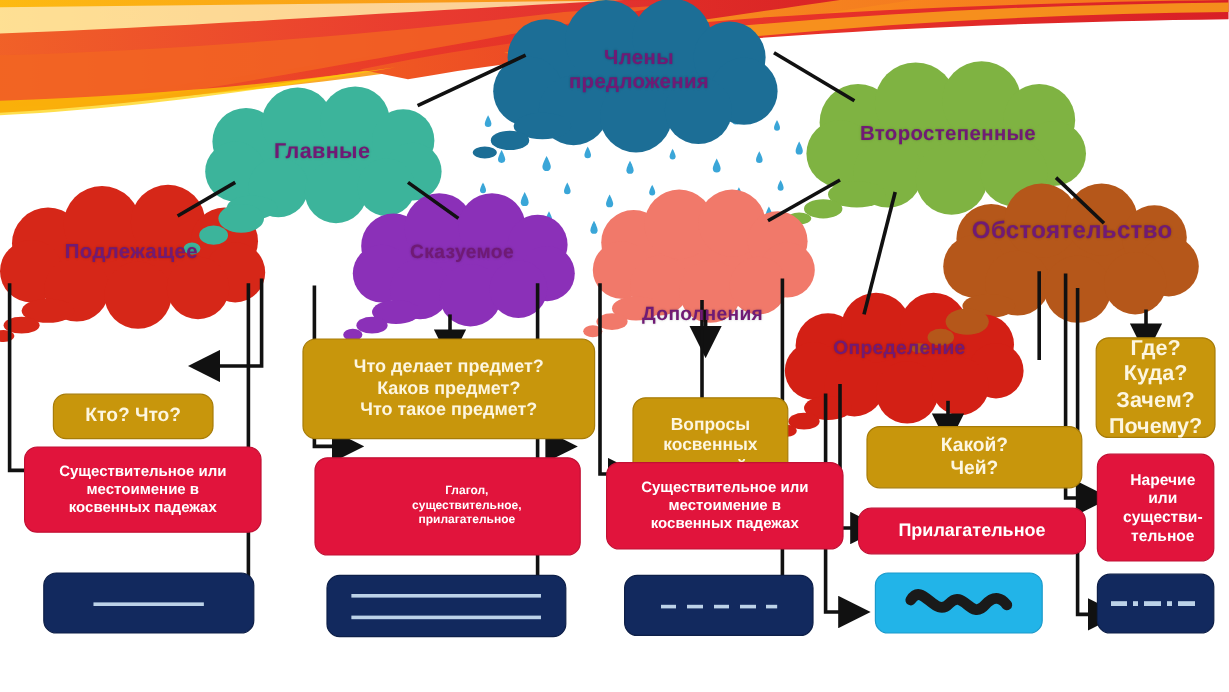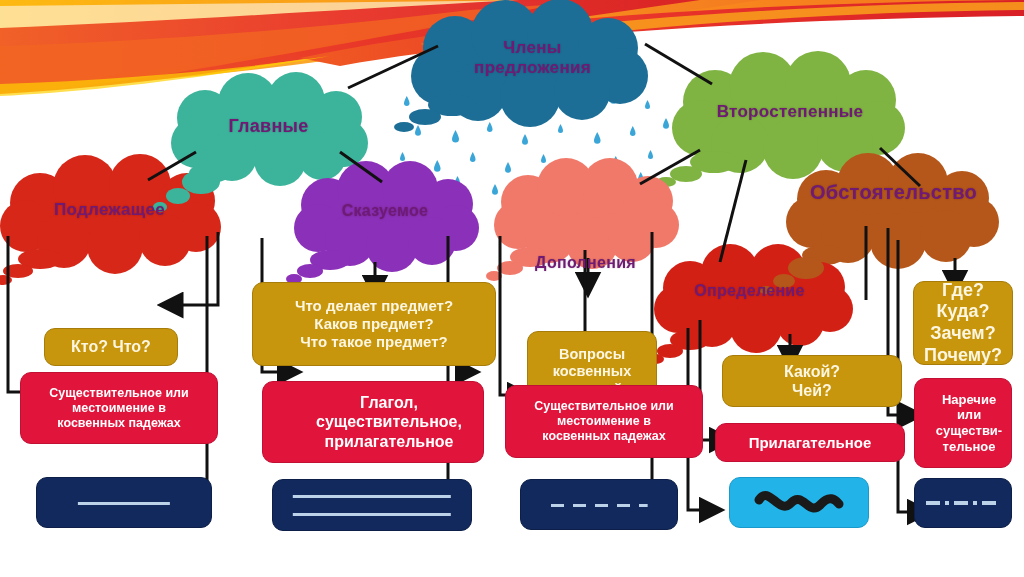--- a/index.html
+++ b/index.html
@@ -393,21 +393,21 @@
 
   <div class="box gold" style="left:913px;top:281px;width:100px;height:84px;font-size:18px;">Где?
 Куда?
 Зачем?
 Почему?</div>
 
   <div class="box red" style="left:20px;top:372px;width:198px;height:72px;font-size:12.5px;">Существительное или
 местоимение в
 косвенных падежах</div>
 
-  <div class="box red" style="left:262px;top:381px;width:222px;height:82px;font-size:16px;padding-left:32px;">Глагол,
+  <div class="box red" style="left:262px;top:381px;width:222px;height:82px;font-size:10px;padding-left:32px;">Глагол,
 существительное,
 прилагательное</div>
 
   <div class="box red" style="left:505px;top:385px;width:198px;height:73px;font-size:12.5px;">Существительное или
 местоимение в
 косвенных падежах</div>
 
   <div class="box red" style="left:715px;top:423px;width:190px;height:39px;font-size:15px;">Прилагательное</div>
 
   <div class="box red" style="left:914px;top:378px;width:98px;height:90px;font-size:13px;padding-left:12px;">Наречие

